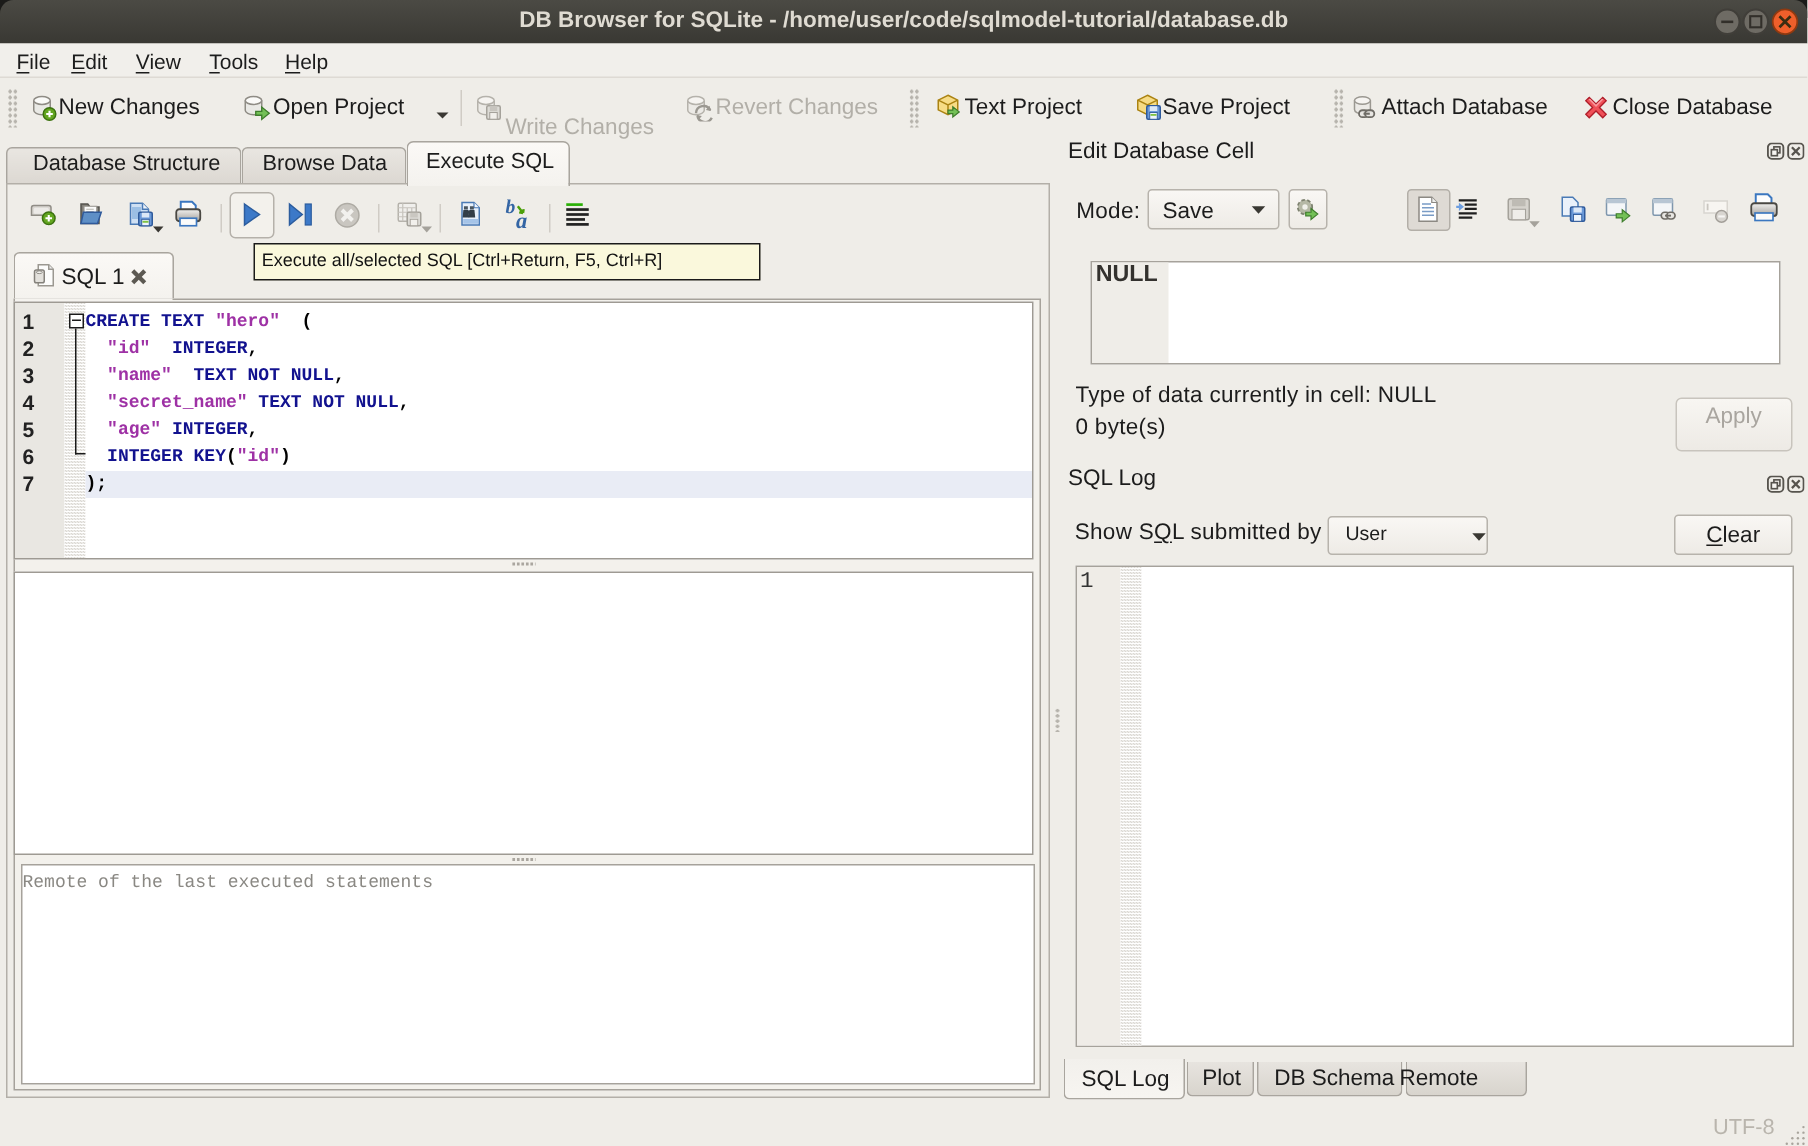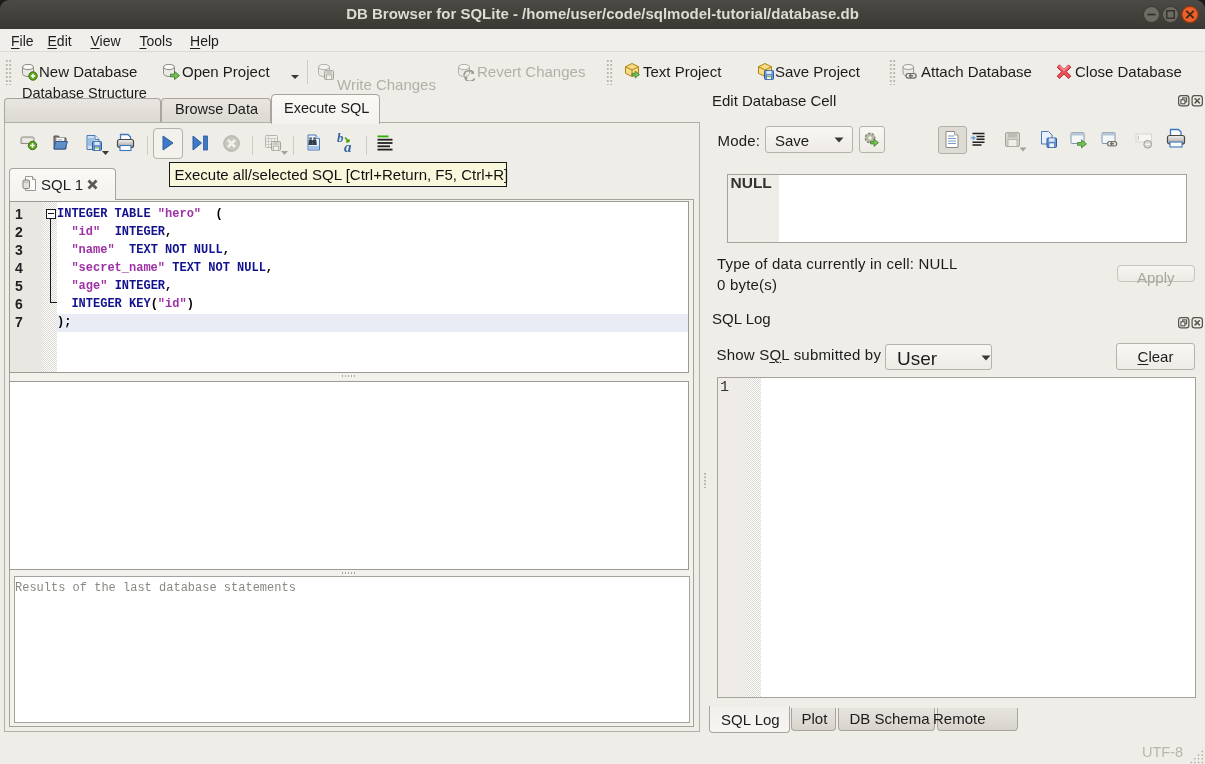--- a/index.html
+++ b/index.html
@@ -35,21 +35,21 @@
 <div class="t" style="left:139.5px;top:33px;font-size:14px"><u>T</u>ools</div>
 <div class="t" style="left:190px;top:33px;font-size:14px"><u>H</u>elp</div>
 
 <div class="hdl" style="left:5px;top:59px;height:26px"></div>
 <svg class="ab" style="left:19px;top:62px" width="19" height="19" viewBox="0 0 19 19">
 <path d="M3.5 5 V11.5 c0 1.7 2.5 3 5.5 3 s5.5-1.3 5.5-3 V5" fill="#e9e9e5" stroke="#8f8c85"></path>
 <ellipse cx="9" cy="5" rx="5.5" ry="2.6" fill="#fafaf8" stroke="#8f8c85"></ellipse>
 <circle cx="14" cy="14" r="4.2" fill="#63a620" stroke="#3c7210"></circle>
 <path d="M14 11.8 v4.4 M11.8 14 h4.4" stroke="#fff" stroke-width="1.4"></path>
 </svg>
-<div class="t" style="left:39px;top:63px">New Database</div>
+<div class="t" style="left:39px;top:63px">New Changes</div>
 <svg class="ab" style="left:161px;top:62px" width="20" height="19" viewBox="0 0 20 19">
 <path d="M2.5 5 V11.5 c0 1.7 2.5 3 5.5 3 s5.5-1.3 5.5-3 V5" fill="#e9e9e5" stroke="#8f8c85"></path>
 <ellipse cx="8" cy="5" rx="5.5" ry="2.6" fill="#fafaf8" stroke="#8f8c85"></ellipse>
 <path d="M9.5 12.2 h4 v-2.8 l5 4.1 -5 4.1 v-2.8 h-4 z" fill="#73c056" stroke="#3e7d2c" stroke-width="0.9"></path>
 </svg>
 <div class="t" style="left:182px;top:63px">Open Project</div>
 <svg class="ab" style="left:289px;top:73px" width="12" height="8">
     <path d="M2 2 h8 l-4 4 z" fill="#3a3833"></path>
   </svg>
 <div class="sep" style="left:307px;top:60px;height:24px"></div>
@@ -95,21 +95,21 @@
 <div class="t" style="left:921px;top:63px">Attach Database</div>
 <svg class="ab" style="left:1055px;top:63px" width="18" height="17" viewBox="0 0 18 17">
 <path d="M2.2 4.2 L4.5 1.9 L9 6.4 L13.5 1.9 L15.8 4.2 L11.3 8.7 L15.8 13.2 L13.5 15.5 L9 11 L4.5 15.5 L2.2 13.2 L6.7 8.7 Z" fill="#ef5058" stroke="#b01e2a" stroke-width="0.9"></path>
 <path d="M4.5 3 L9 7.5 L13.5 3" fill="none" stroke="#f9989d" stroke-width="1.1"></path>
 </svg>
 <div class="t" style="left:1075px;top:63px">Close Database</div>
 
 <div class="ab" style="left:3.5px;top:122px;width:696px;height:609.5px;border:1px solid #b3afa8"></div>
 <div class="ab" style="left:8.5px;top:198.5px;width:685px;height:528.5px;border:1px solid #a6a29b;background:#f3f1ec"></div>
 <div class="ab" style="left:4px;top:97.5px;width:156.5px;height:24.5px;background:linear-gradient(#e9e6e1,#dcd8d2);border:1px solid #a9a59e;border-bottom:none;border-radius:4px 4px 0 0"></div>
-<div class="t" style="left:22px;top:85px;font-size:14.5px">Database Structure</div>
+<div class="t" style="left:22px;top:101px;font-size:14.5px">Database Structure</div>
 <div class="ab" style="left:160.5px;top:97.5px;width:110.5px;height:24.5px;background:linear-gradient(#e9e6e1,#dcd8d2);border:1px solid #a9a59e;border-bottom:none;border-radius:4px 4px 0 0"></div>
 <div class="t" style="left:175px;top:101px;font-size:14.5px">Browse Data</div>
 <div class="ab" style="left:271px;top:94px;width:109px;height:29.5px;background:linear-gradient(#fbf9f6,#f4f2ee);border:1px solid #a9a59e;border-bottom:none;border-radius:4.5px 4.5px 0 0"></div>
 <div class="t" style="left:284px;top:100px;font-size:14.5px">Execute SQL</div>
 
 <svg class="ab" style="left:19px;top:133px" width="19" height="19" viewBox="0 0 19 19">
 <path d="M2 10.5 v-5 a1.5 1.5 0 0 1 1.5-1.5 h10 a1.5 1.5 0 0 1 1.5 1.5 v5 z" fill="#d9d6d1" stroke="#908d86"></path>
 <rect x="3.5" y="5.5" width="10" height="4" rx="1" fill="#eceae7"></rect>
 <circle cx="13.5" cy="12.5" r="4.2" fill="#63a620" stroke="#3c7210"></circle>
 <path d="M13.5 10.3 v4.4 M11.3 12.5 h4.4" stroke="#fff" stroke-width="1.4"></path>
@@ -213,38 +213,38 @@
 <div class="ln" style="top:223.5px">2</div>
 <div class="ln" style="top:241.5px">3</div>
 <div class="ln" style="top:259.5px">4</div>
 <div class="ln" style="top:278px">5</div>
 <div class="ln" style="top:296px">6</div>
 <div class="ln" style="top:314px">7</div>
 <div class="ab" style="left:50px;top:218px;width:1.4px;height:85px;background:#1a1a1a"></div>
 <div class="ab" style="left:50px;top:302px;width:7px;height:1.4px;background:#1a1a1a"></div>
 <div class="ab" style="left:45.5px;top:208.5px;width:10px;height:10px;background:#fff;border:1px solid #1a1a1a"></div>
 <div class="ab" style="left:47.5px;top:212.8px;width:6px;height:1.4px;background:#1a1a1a"></div>
-<div class="cl" style="top:204.5px"><span class="k">INTEGER TABLE</span> <span class="s">"hero"</span>  (</div>
+<div class="cl" style="top:204.5px"><span class="k">CREATE TEXT</span> <span class="s">"hero"</span>  (</div>
 <div class="cl" style="top:222.5px">  <span class="s">"id"</span>  <span class="k">INTEGER</span>,</div>
 <div class="cl" style="top:240.5px">  <span class="s">"name"</span>  <span class="k">TEXT NOT NULL</span>,</div>
 <div class="cl" style="top:258.7px">  <span class="s">"secret_name"</span> <span class="k">TEXT NOT NULL</span>,</div>
 <div class="cl" style="top:276.8px">  <span class="s">"age"</span> <span class="k">INTEGER</span>,</div>
 <div class="cl" style="top:295px">  <span class="k">INTEGER KEY</span>(<span class="s">"id"</span>)</div>
 <div class="cl" style="top:313.2px">);</div>
 
 <div class="ab" style="left:341px;top:375px;width:16px;height:2px;background-image:radial-gradient(circle,#aaa69f 0.9px,transparent 1px);background-size:3px 2px"></div>
 
 <div class="box" style="left:8.5px;top:381px;width:680.5px;height:189px"></div>
 <div class="ab" style="left:341px;top:572px;width:16px;height:2px;background-image:radial-gradient(circle,#aaa69f 0.9px,transparent 1px);background-size:3px 2px"></div>
 
 <div class="ab" style="left:13.5px;top:575.5px;width:676.5px;height:147.5px;background:#fff;border:1px solid #a6a29b"></div>
-<div class="ab" style="left:15px;top:581px;font-family:'Liberation Mono',monospace;font-size:12px;color:#8a8883;white-space:pre">Results of the last database statements</div>
+<div class="ab" style="left:15px;top:581px;font-family:'Liberation Mono',monospace;font-size:12px;color:#8a8883;white-space:pre">Remote of the last executed statements</div>
 
 <div class="ab" style="left:168.5px;top:162px;width:338px;height:24.5px;background:#faf8dc;border:1px solid #1a1a1a"></div>
-<div class="ab" style="left:174.5px;top:166px;font-size:15px;color:#111;white-space:pre">Execute all/selected SQL [Ctrl+Return, F5, Ctrl+R]</div>
+<div class="ab" style="left:174.5px;top:166px;font-size:12px;color:#111;white-space:pre">Execute all/selected SQL [Ctrl+Return, F5, Ctrl+R]</div>
 
 <div class="ab" style="left:703px;top:472px;width:4px;height:16px;background-image:radial-gradient(circle,#b7b4ad 1.1px,transparent 1.2px);background-size:4px 3.5px"></div>
 
 <div class="t" style="left:712px;top:92px;font-size:15px">Edit Database Cell</div>
 <svg class="ab" style="left:1178px;top:94.5px" width="25" height="12" viewBox="0 0 25 12">
 <rect x="0.6" y="0.6" width="10.3" height="10.3" rx="2.6" fill="none" stroke="#57544e" stroke-width="1.25"></rect>
 <rect x="4.6" y="2.9" width="4" height="4" fill="none" stroke="#57544e" stroke-width="1.1"></rect>
 <rect x="2.9" y="4.8" width="4" height="4" fill="#f6f4f0" stroke="#57544e" stroke-width="1.1"></rect>
 <rect x="14.1" y="0.6" width="10.3" height="10.3" rx="2.6" fill="none" stroke="#57544e" stroke-width="1.25"></rect>
 <path d="M16.6 3.2 l5.2 5.2 M21.8 3.2 l-5.2 5.2" stroke="#57544e" stroke-width="1.5"></path>
@@ -308,33 +308,33 @@
 <path d="M4.5 9 V2.5 h8 l2.5 2.5 V9" fill="#fdfdfd" stroke="#3b77c0" stroke-width="1.3"></path>
 <rect x="1.5" y="8.5" width="17" height="8.5" rx="2" fill="url(#prgr)" stroke="#4a4843" stroke-width="1.2"></rect>
 <rect x="4" y="15" width="12" height="5" fill="#fbfbfa" stroke="#3b77c0" stroke-width="1.1"></rect>
 </svg>
 
 <div class="ab" style="left:726.5px;top:173.5px;width:460px;height:69.5px;background:#fff;border:1px solid #a6a29b"></div>
 <div class="ab" style="left:727.5px;top:174.5px;width:51px;height:67.5px;background:#efede8"></div>
 <div class="ab" style="left:730.5px;top:173.5px;font-size:15.5px;font-weight:bold;color:#33312e">NULL</div>
 <div class="t" style="left:717px;top:255px;font-size:15px;letter-spacing:0.2px">Type of data currently in cell: NULL</div>
 <div class="t" style="left:717px;top:275.5px;font-size:15px;letter-spacing:0.2px">0 byte(s)</div>
-<div class="ab" style="left:1116.5px;top:265px;width:78.5px;height:17px;background:linear-gradient(#f8f6f2,#edeae5);border:1px solid #c8c4bd;border-radius:4px;text-align:center;font-size:15px;color:#a9a59f;line-height:23px">Apply</div>
+<div class="ab" style="left:1116.5px;top:265px;width:78.5px;height:36px;background:linear-gradient(#f8f6f2,#edeae5);border:1px solid #c8c4bd;border-radius:4px;text-align:center;font-size:15px;color:#a9a59f;line-height:23px">Apply</div>
 
 <div class="t" style="left:712px;top:310px;font-size:15px">SQL Log</div>
 <svg class="ab" style="left:1178px;top:316.5px" width="25" height="12" viewBox="0 0 25 12">
 <rect x="0.6" y="0.6" width="10.3" height="10.3" rx="2.6" fill="none" stroke="#57544e" stroke-width="1.25"></rect>
 <rect x="4.6" y="2.9" width="4" height="4" fill="none" stroke="#57544e" stroke-width="1.1"></rect>
 <rect x="2.9" y="4.8" width="4" height="4" fill="#f6f4f0" stroke="#57544e" stroke-width="1.1"></rect>
 <rect x="14.1" y="0.6" width="10.3" height="10.3" rx="2.6" fill="none" stroke="#57544e" stroke-width="1.25"></rect>
 <path d="M16.6 3.2 l5.2 5.2 M21.8 3.2 l-5.2 5.2" stroke="#57544e" stroke-width="1.5"></path>
 </svg>
 <div class="t" style="left:716.5px;top:345.5px;font-size:15px;letter-spacing:0.2px">Show S<u>Q</u>L submitted by</div>
 <div class="ab" style="left:885px;top:344px;width:107px;height:25.5px;background:linear-gradient(#f9f7f4,#eeebe6);border:1px solid #b7b3ac;border-radius:3px"></div>
-<div class="t" style="left:897px;top:347.5px;font-size:19px">User</div>
+<div class="t" style="left:897px;top:347.5px;font-size:13px">User</div>
 <svg class="ab" style="left:980px;top:353.5px" width="12" height="8">
     <path d="M1.5 1.5 h9 l-4.5 5 z" fill="#3a3833"></path>
   </svg>
 <div class="ab" style="left:1116px;top:343px;width:79px;height:26.5px;background:linear-gradient(#f9f7f4,#eeebe6);border:1px solid #b7b3ac;border-radius:3px;text-align:center;font-size:15px;color:#1c1c1c;line-height:25px"><u>C</u>lear</div>
 
 <div class="ab" style="left:716.5px;top:377px;width:479.5px;height:320.5px;background:#fff;border:1px solid #a6a29b"></div>
 <div class="ab" style="left:717.5px;top:378px;width:29.5px;height:318.5px;background:#efece7"></div>
 <div class="ab" style="left:747px;top:378px;width:14px;height:318.5px;background-color:#fff;background-image:conic-gradient(#dbd8d3 25%,transparent 0 50%,#dbd8d3 0 75%,transparent 0);background-size:2px 2px"></div>
 <div class="ab" style="left:720px;top:378.5px;font-family:'Liberation Mono',monospace;font-size:15px;color:#333">1</div>
 

